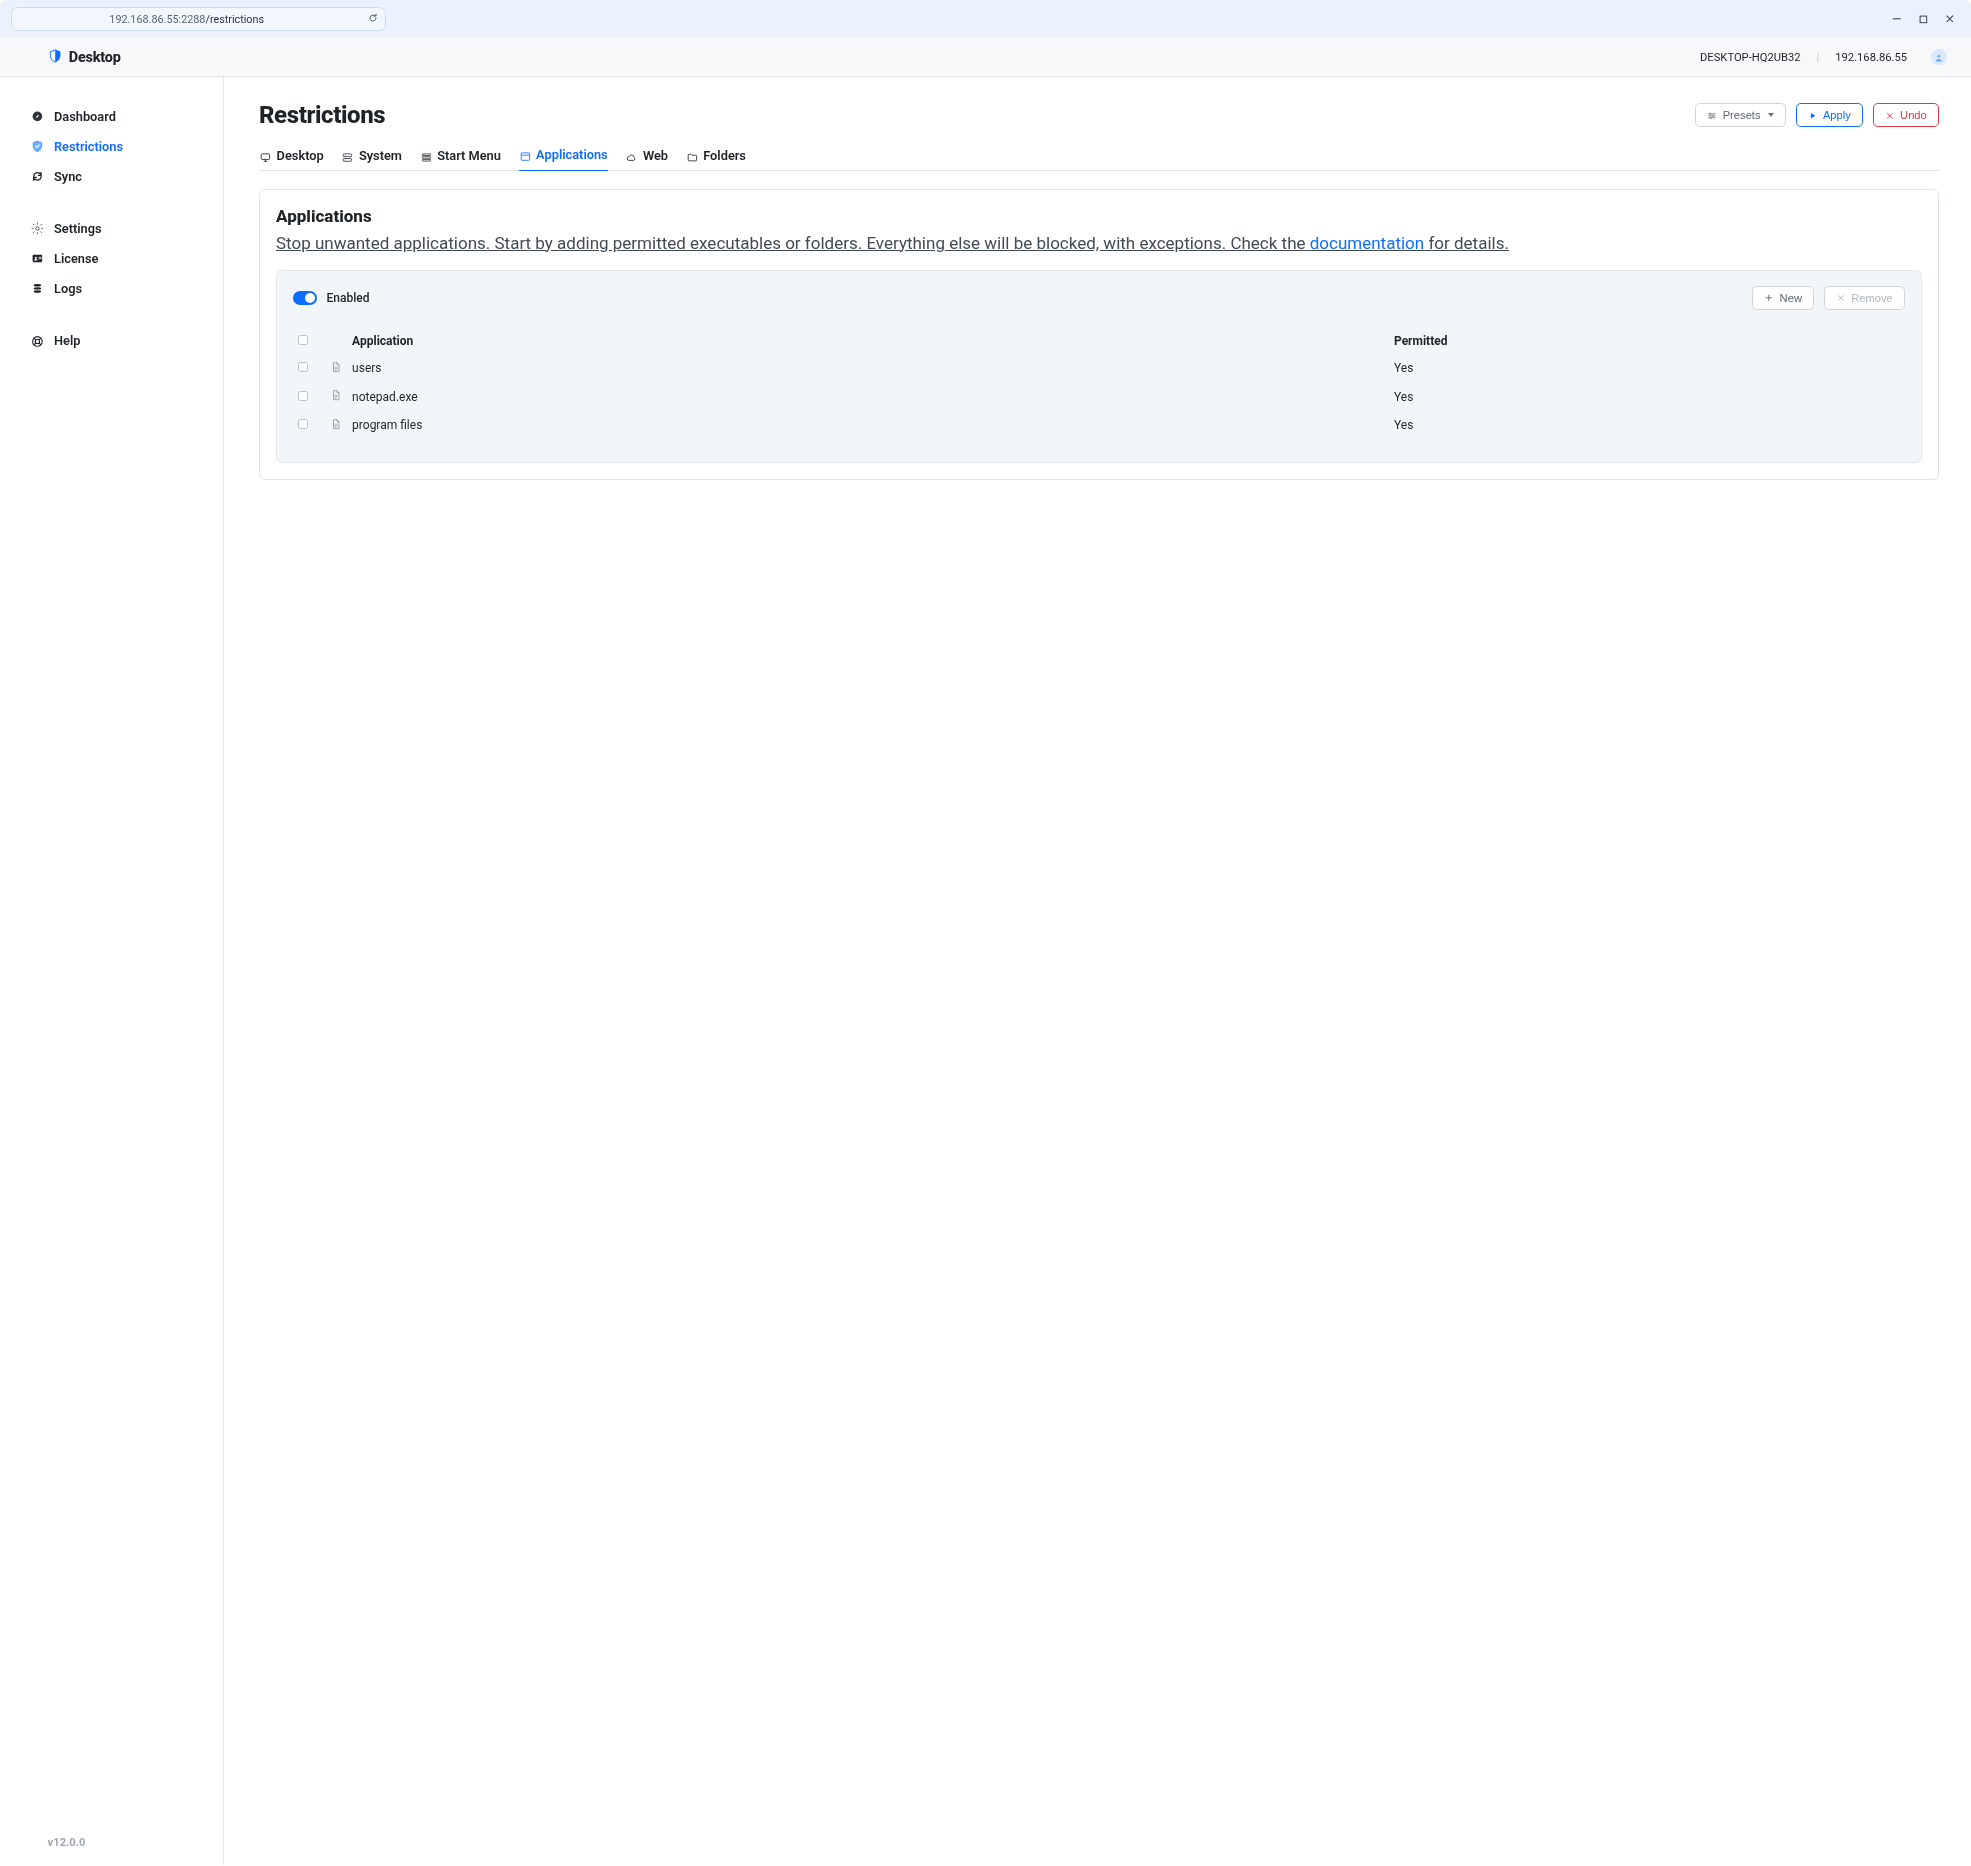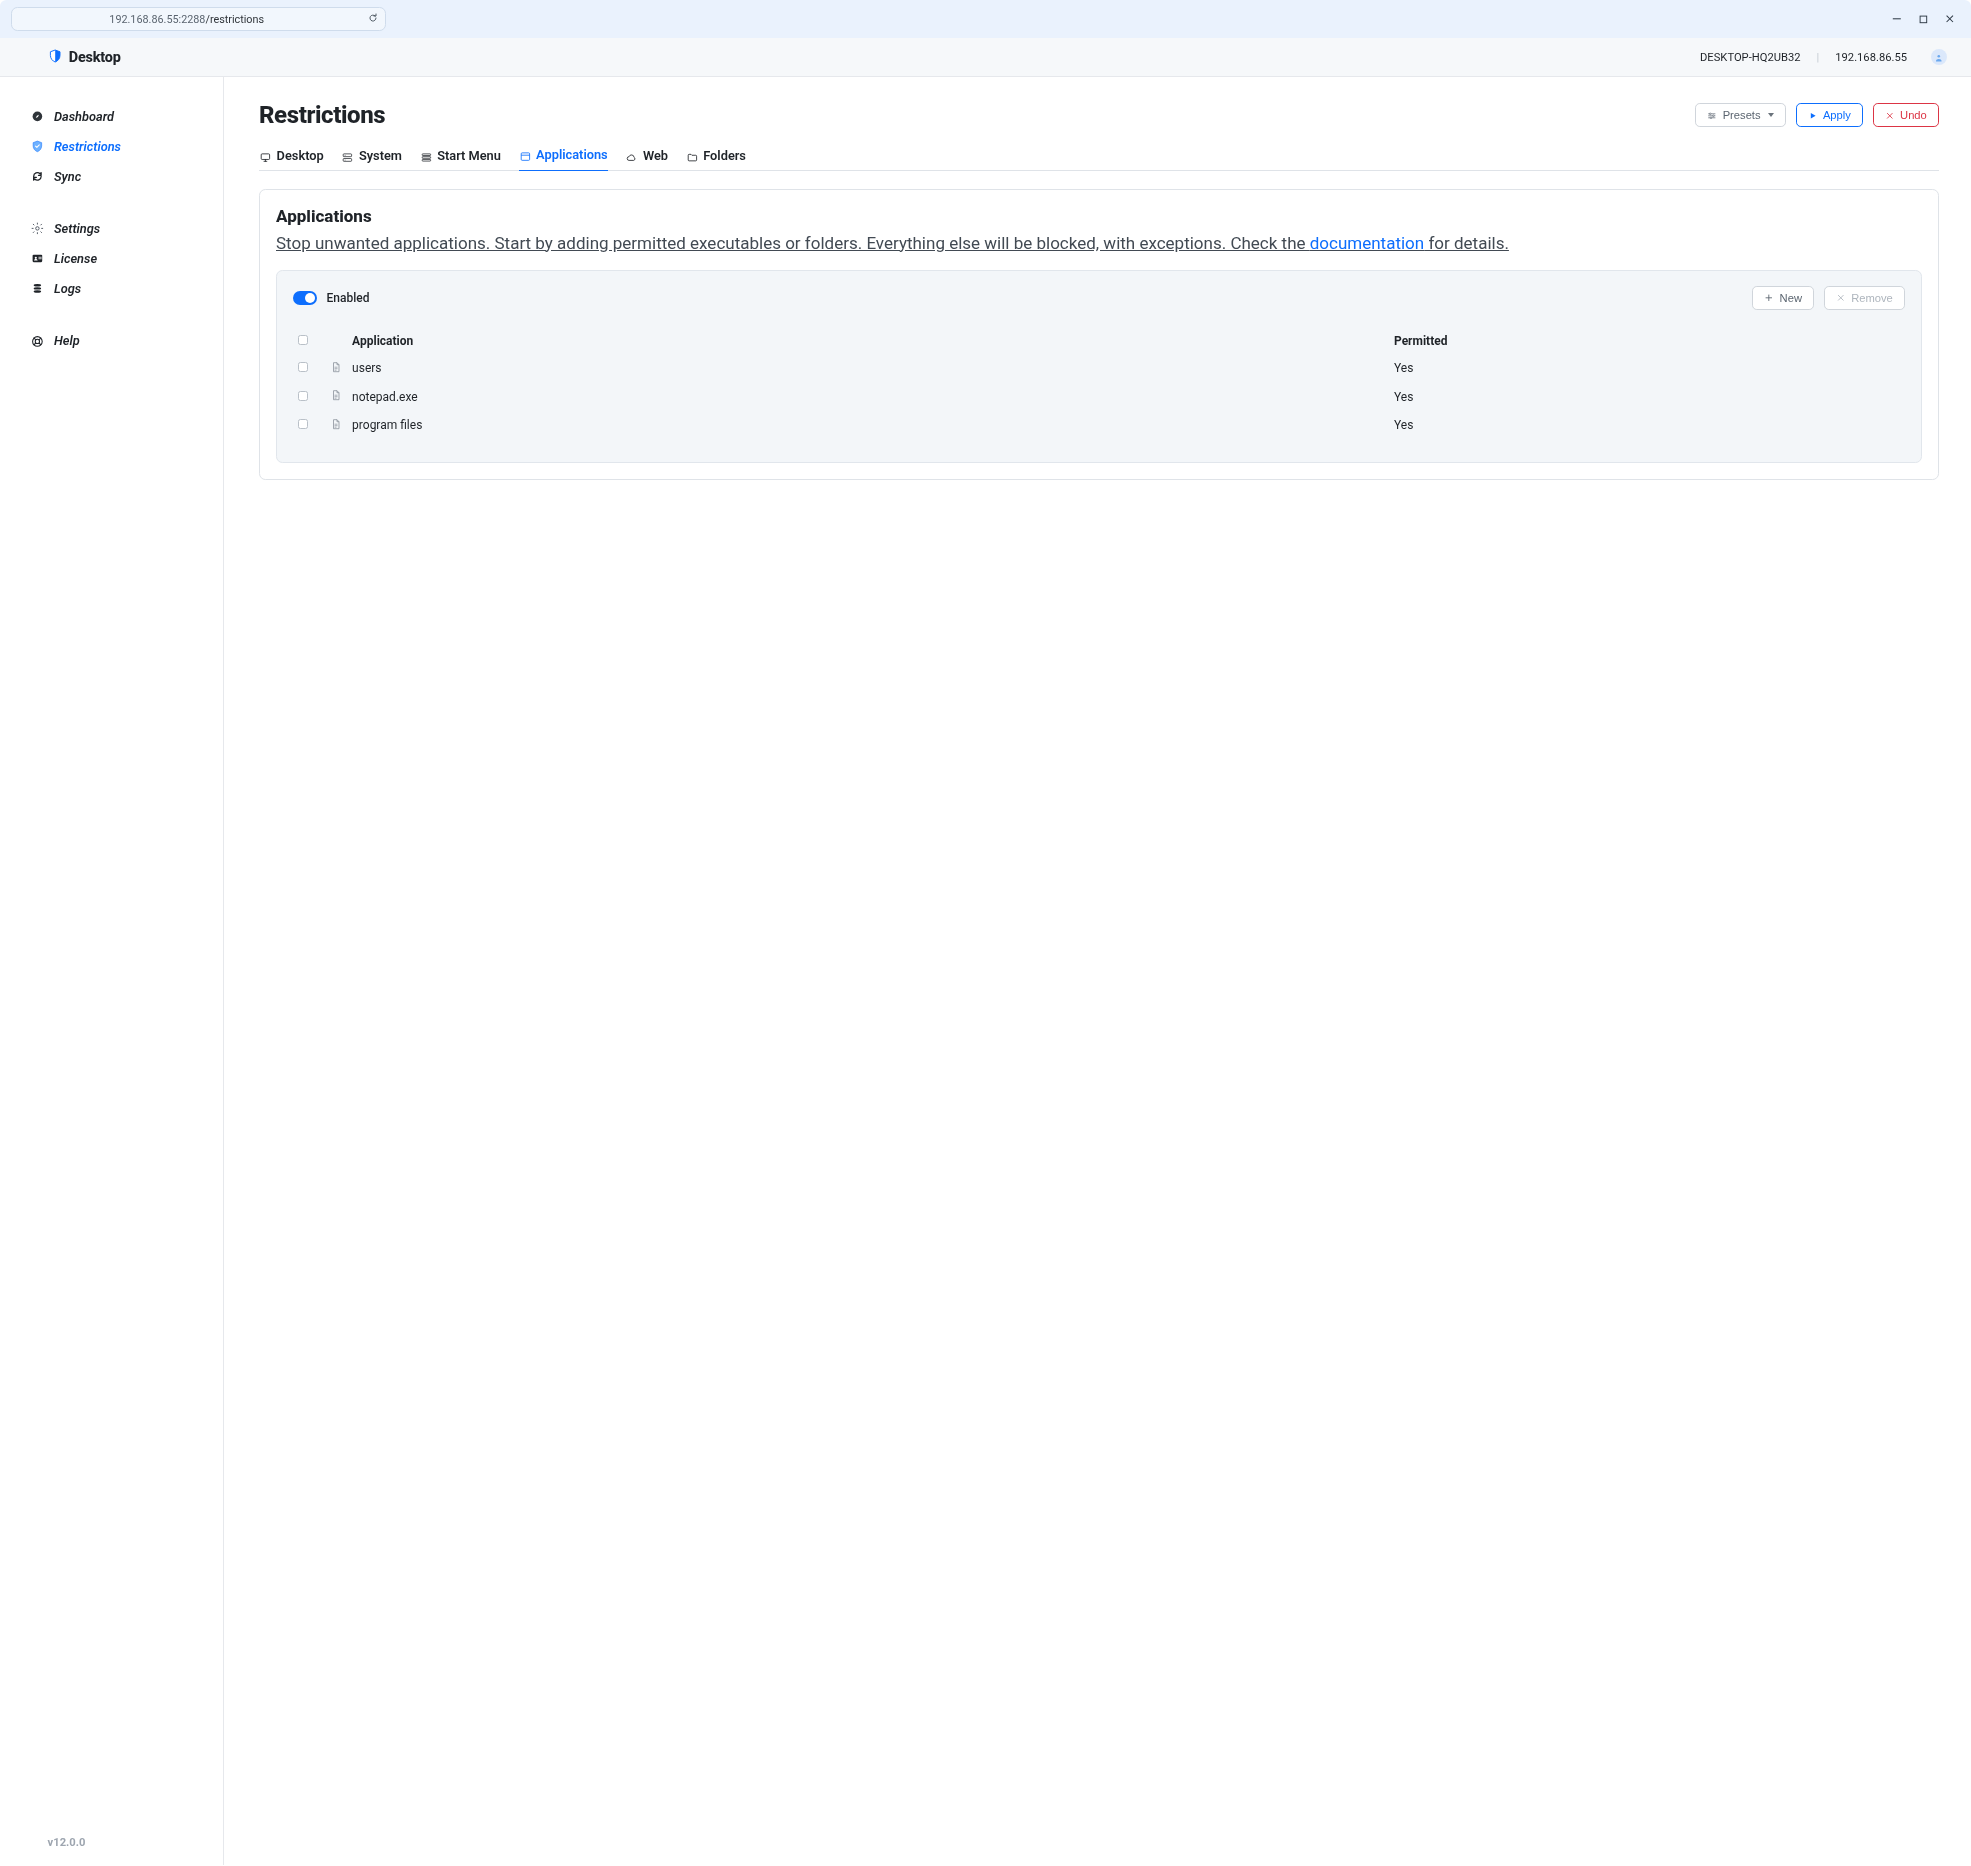--- a/index.html
+++ b/index.html
@@ -119,21 +119,20 @@
     .nav-group:last-of-type { margin-bottom: 0; }
     .nav-item {
       display: flex;
       align-items: center;
       gap: 9.6px;
       height: 30px;
       font-size: 12.8px;
       font-weight: 600;
       color: #1f2328;
       cursor: pointer;
-      font-style: italic;
     }
     .nav-item.active { color: #0d6efd; }
     .nav-item .nav-icon { width: 14.4px; display: flex; align-items: center; justify-content: center; }
     .nav-item svg { width: 12.8px; height: 12.8px; display: block; }
     .sidebar .grow { flex: 1; }
     .version {
       font-size: 11.2px;
       font-weight: 700;
       color: #9da5af;
       padding-left: 17.6px;

